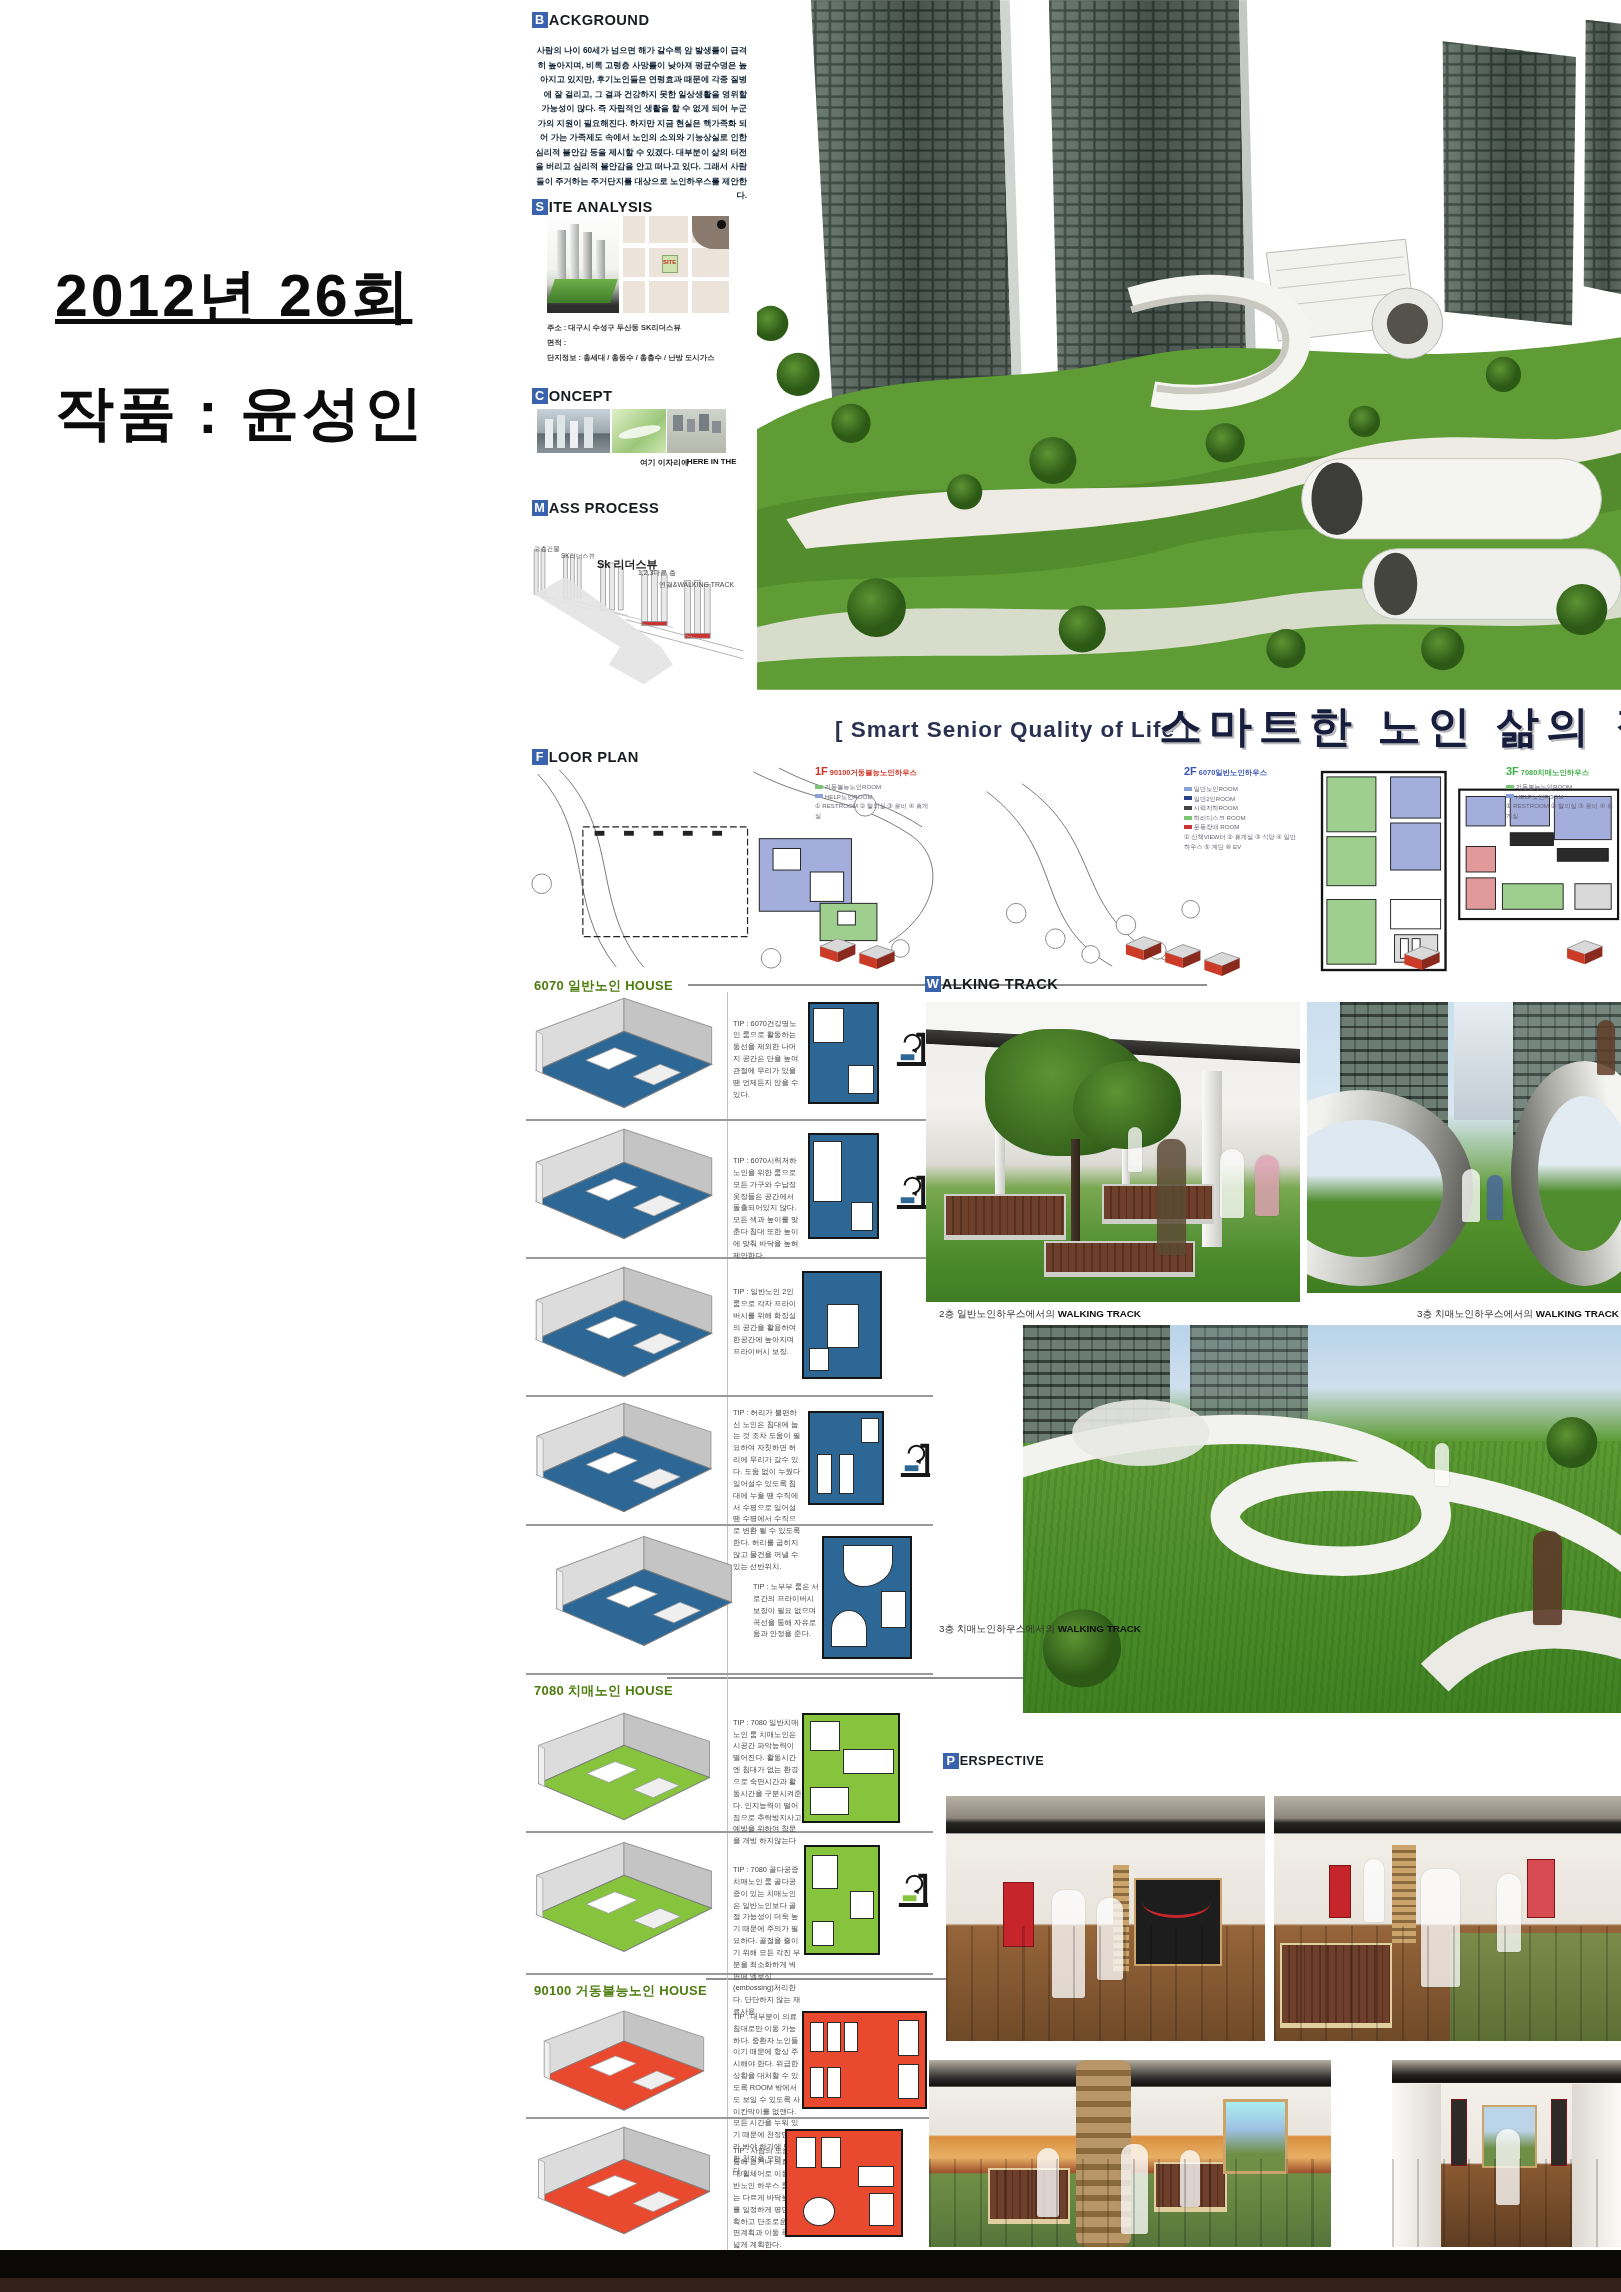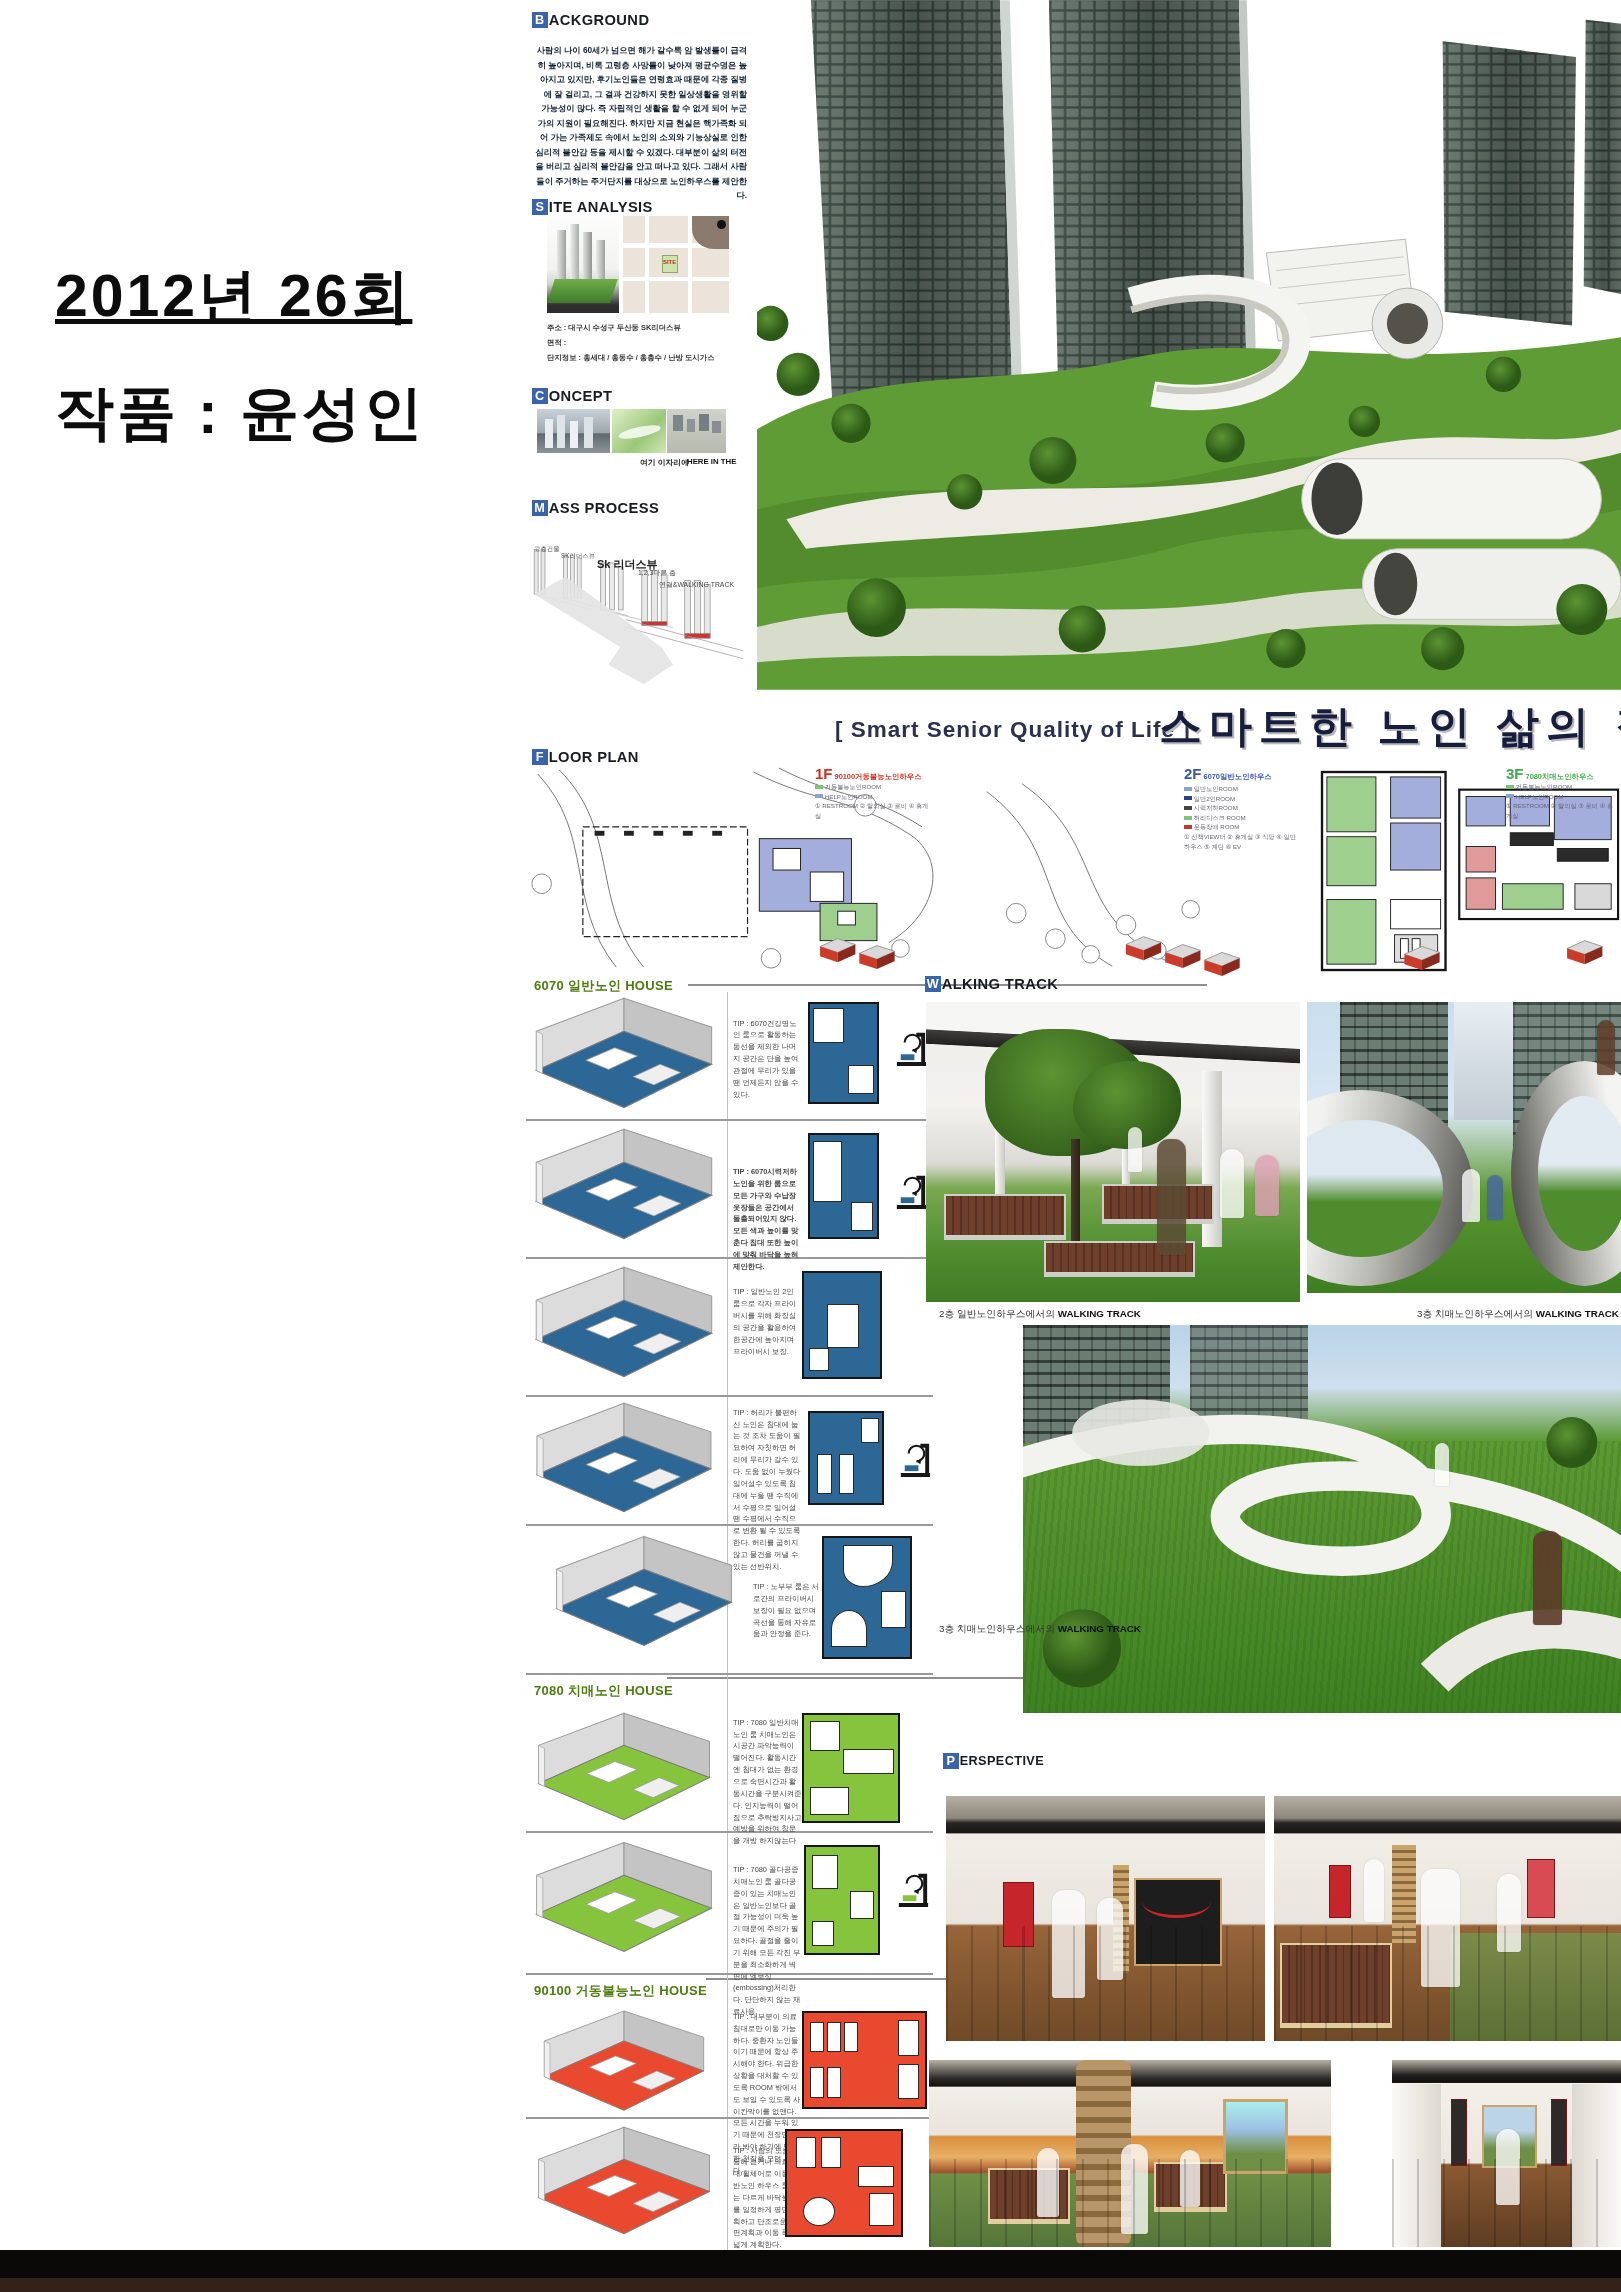--- a/index.html
+++ b/index.html
@@ -19,21 +19,21 @@
   
   .bgtext{position:absolute;font-size:8.3px;line-height:1.75;color:#123;text-align:right;font-weight:bold;}
   .siteline{position:absolute;font-size:7.4px;color:#333;font-weight:bold;line-height:1.9;}
   .tip{position:absolute;font-size:7.4px;line-height:1.6;color:#454545;}
   .cap-line{position:absolute;font-size:9.8px;color:#333;white-space:nowrap;overflow:hidden;}
   .cap-line b{color:#0e0e0e;}
   .leg{position:absolute;font-size:6.2px;color:#667;line-height:1.55;}
   .leg .li{display:flex;align-items:center;}
   .leg .sw{display:inline-block;width:7.8px;height:3.9px;margin-right:2px;flex:0 0 auto;}
   .plan-label{position:absolute;font-size:7.4px;font-weight:bold;white-space:nowrap;}
-  .plan-label .no{font-size:15px;margin-right:2px;}
+  .plan-label .no{font-size:11px;margin-right:2px;}
   
   .ph{position:absolute;overflow:hidden;}
   
   .t-en{position:absolute;font-size:22.5px;font-weight:bold;color:#2a3050;letter-spacing:1px;}
   .t-ko{position:absolute;font-size:43px;font-weight:900;color:#171d3c;letter-spacing:6.9px;text-shadow:2px 2px 0 #b9b9bd;white-space:nowrap;}
   
   .urow{position:absolute;width:407px;}
   .cb{--c:#2d6795;} .cg{--c:#86c43d;} .cr:{--c:#e8492f;} .cr{--c:#e8492f;}
   .axon{position:absolute;left:0;top:3.9px;}
   .uplan{position:absolute;background:var(--c);border:2.9px solid #161616;box-sizing:border-box;}
@@ -445,21 +445,21 @@
     <div class="cut" style="right:5%;bottom:8%;width:36%;height:28%;"></div>
   </div>
   <svg class="gadget" style="left:365px;top:33px;" width="39" height="43" viewBox="0 0 40 44">
       <use href="#gadget"></use>
     </svg>
 </div>
 <div class="urow cb" style="left:526px;top:1121px;height:135px;">
   <svg class="axon" width="196" height="123" viewBox="0 0 200 125">
       <use href="#axon"></use>
     </svg>
-  <div class="tip" style="left:207px;top:45px;width:69px;font-weight:bold;">TIP : 6070시력저하 노인을 위한 룸으로 모든 가구와 수납장 옷장들은 공간에서 돌출되어있지 않다. 모든 색과 높이를 맞춘다 침대 또한 높이에 맞춰 바닥을 높혀 제안한다.</div>
+  <div class="tip" style="left:207px;top:34px;width:69px;">TIP : 6070시력저하 노인을 위한 룸으로 모든 가구와 수납장 옷장들은 공간에서 돌출되어있지 않다. 모든 색과 높이를 맞춘다 침대 또한 높이에 맞춰 바닥을 높혀 제안한다.</div>
   <div class="uplan" style="left:282px;top:11.8px;width:71px;height:106px;">
     <div class="cut" style="left:5%;top:6%;width:40%;height:58%;"></div>
     <div class="cut" style="right:6%;bottom:6%;width:30%;height:26%;"></div>
   </div>
   <svg class="gadget" style="left:365px;top:47px;" width="39" height="43" viewBox="0 0 40 44">
       <use href="#gadget"></use>
     </svg>
 </div>
 <div class="urow cb" style="left:526px;top:1259px;height:136px;">
   <svg class="axon" width="196" height="123" viewBox="0 0 200 125">

